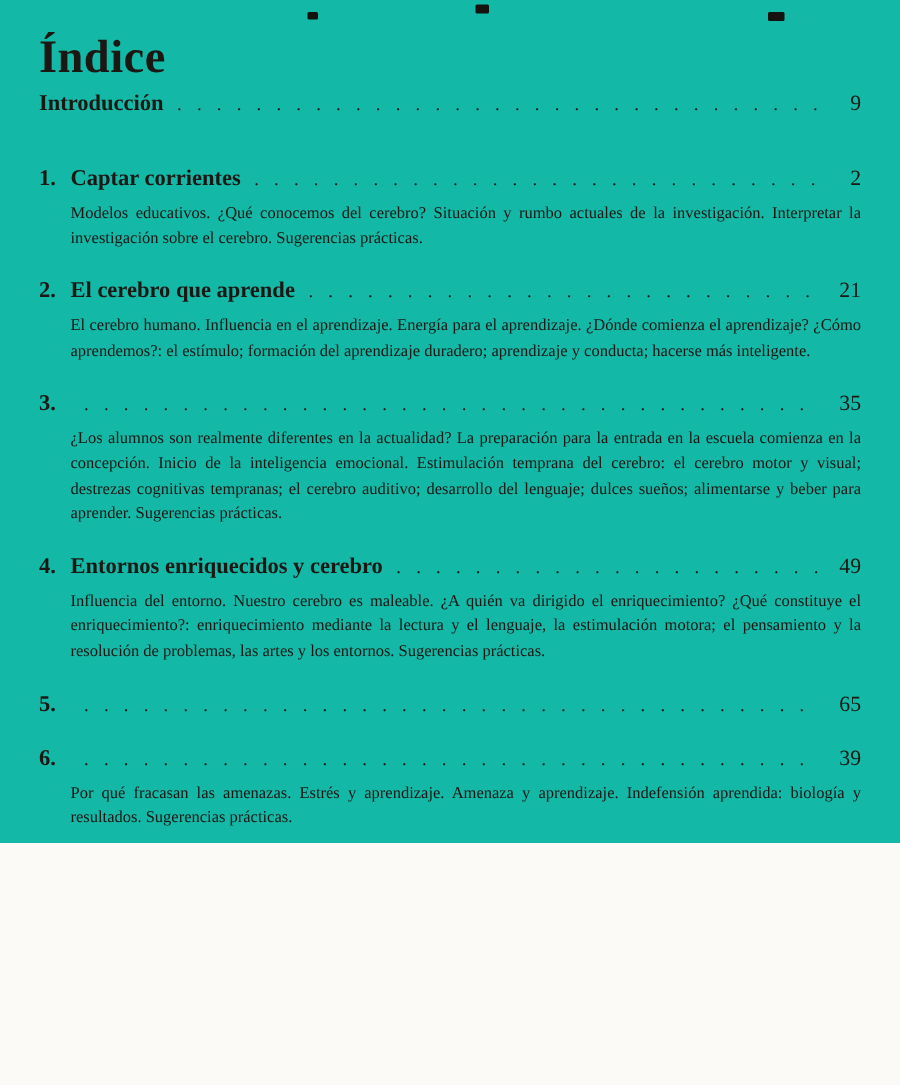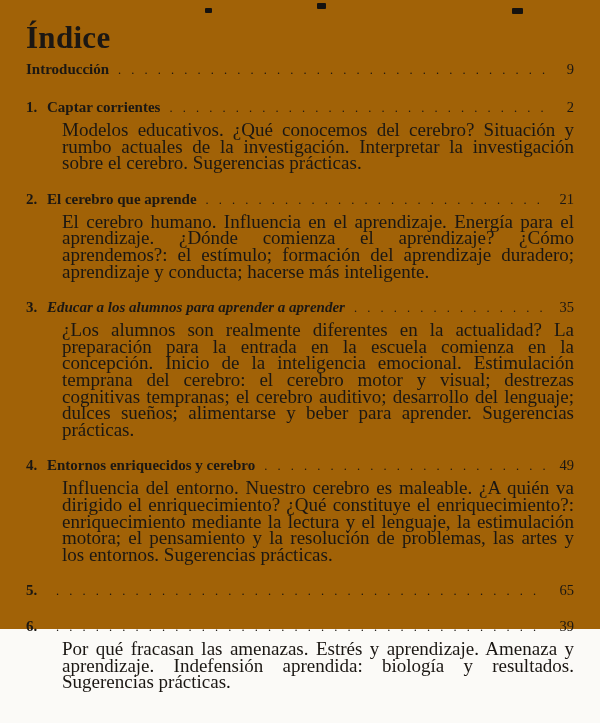--- a/index.html
+++ b/index.html
@@ -7,35 +7,35 @@
     width: 600px;
     height: 723px;
     background: #fbfaf7;
     color: #1b1713;
     font-family: "Liberation Serif", "DejaVu Serif", serif;
     overflow: hidden;
   }
   .page {
     position: relative;
     width: 600px;
-    height: 629px;
+    height: 562px;
     padding: 20px 26px 0 26px;
-    background: #a16207;
+    background: #14b8a6;
   }
   .page-title {
     font-size: 31px;
     font-weight: bold;
     letter-spacing: 0.3px;
     margin-bottom: 5px;
   }
   .toc-line {
     display: flex;
     align-items: baseline;
   }
-  .intro-line { margin-bottom: 21px; }
+  .intro-line { margin-bottom: 33px; }
   .num {
     flex: 0 0 auto;
     width: 21px;
     font-weight: bold;
     font-size: 15px;
   }
   .t {
     flex: 0 0 auto;
     font-weight: bold;
     font-size: 15px;
@@ -52,23 +52,23 @@
     color: #1b1713;
   }
   .pg {
     flex: 0 0 auto;
     min-width: 22px;
     text-align: right;
     font-size: 14.5px;
   }
   .entry { margin-bottom: 19px; }
   .desc {
-    margin-left: 36px;
+    margin-left: 21px;
     margin-top: 6px;
-    font-size: 19px;
+    font-size: 11px;
     line-height: 16.6px;
     text-align: justify;
   }
   .speck {
     position: absolute;
     background: #15120f;
     border-radius: 1px;
   }
 </style>
 </head>
@@ -104,21 +104,20 @@
       <span class="t">El cerebro que aprende</span>
       <span class="dots">. . . . . . . . . . . . . . . . . . . . . . . . . . . . . . . . . . . . . . . . . . . . . . . . . . . . . . . . . . . . . . . . . . . . . . . . . . . . . . . . . . . . . . . . . . . . . . . . . . . . . . . . . . . . . . . . . . . . . . . . </span>
       <span class="pg">21</span>
     </div>
     <p class="desc">El cerebro humano. Influencia en el aprendizaje. Energía para el aprendizaje. ¿Dónde comienza el aprendizaje? ¿Cómo aprendemos?: el estímulo; formación del aprendizaje duradero; aprendizaje y conducta; hacerse más inteligente.</p>
   </section>
 
   <section class="entry">
     <div class="toc-line">
       <span class="num">3.</span>
-      <span class="t italic">Educar a los alumnos para aprender a aprender</span>
       <span class="dots">. . . . . . . . . . . . . . . . . . . . . . . . . . . . . . . . . . . . . . . . . . . . . . . . . . . . . . . . . . . . . . . . . . . . . . . . . . . . . . . . . . . . . . . . . . . . . . . . . . . . . . . . . . . . . . . . . . . . . . . . </span>
       <span class="pg">35</span>
     </div>
     <p class="desc">¿Los alumnos son realmente diferentes en la actualidad? La preparación para la entrada en la escuela comienza en la concepción. Inicio de la inteligencia emocional. Estimulación temprana del cerebro: el cerebro motor y visual; destrezas cognitivas tempranas; el cerebro auditivo; desarrollo del lenguaje; dulces sueños; alimentarse y beber para aprender. Sugerencias prácticas.</p>
   </section>
 
   <section class="entry">
     <div class="toc-line">
       <span class="num">4.</span>
       <span class="t">Entornos enriquecidos y cerebro</span>

